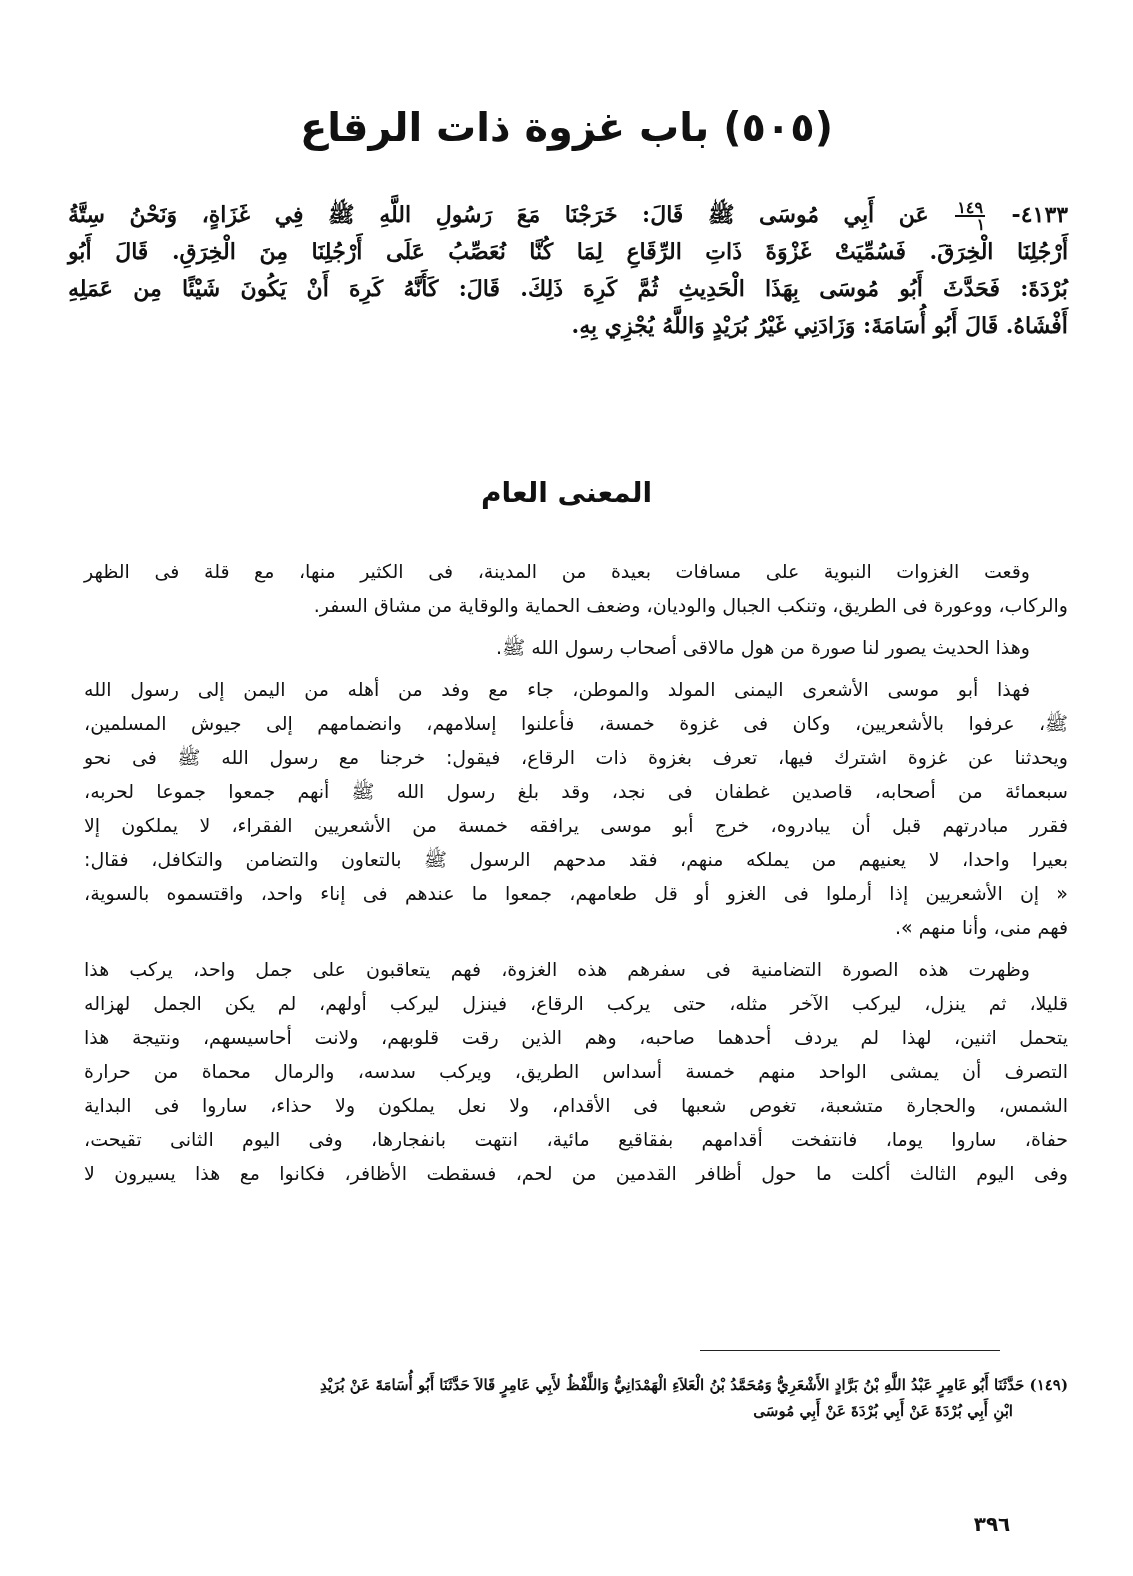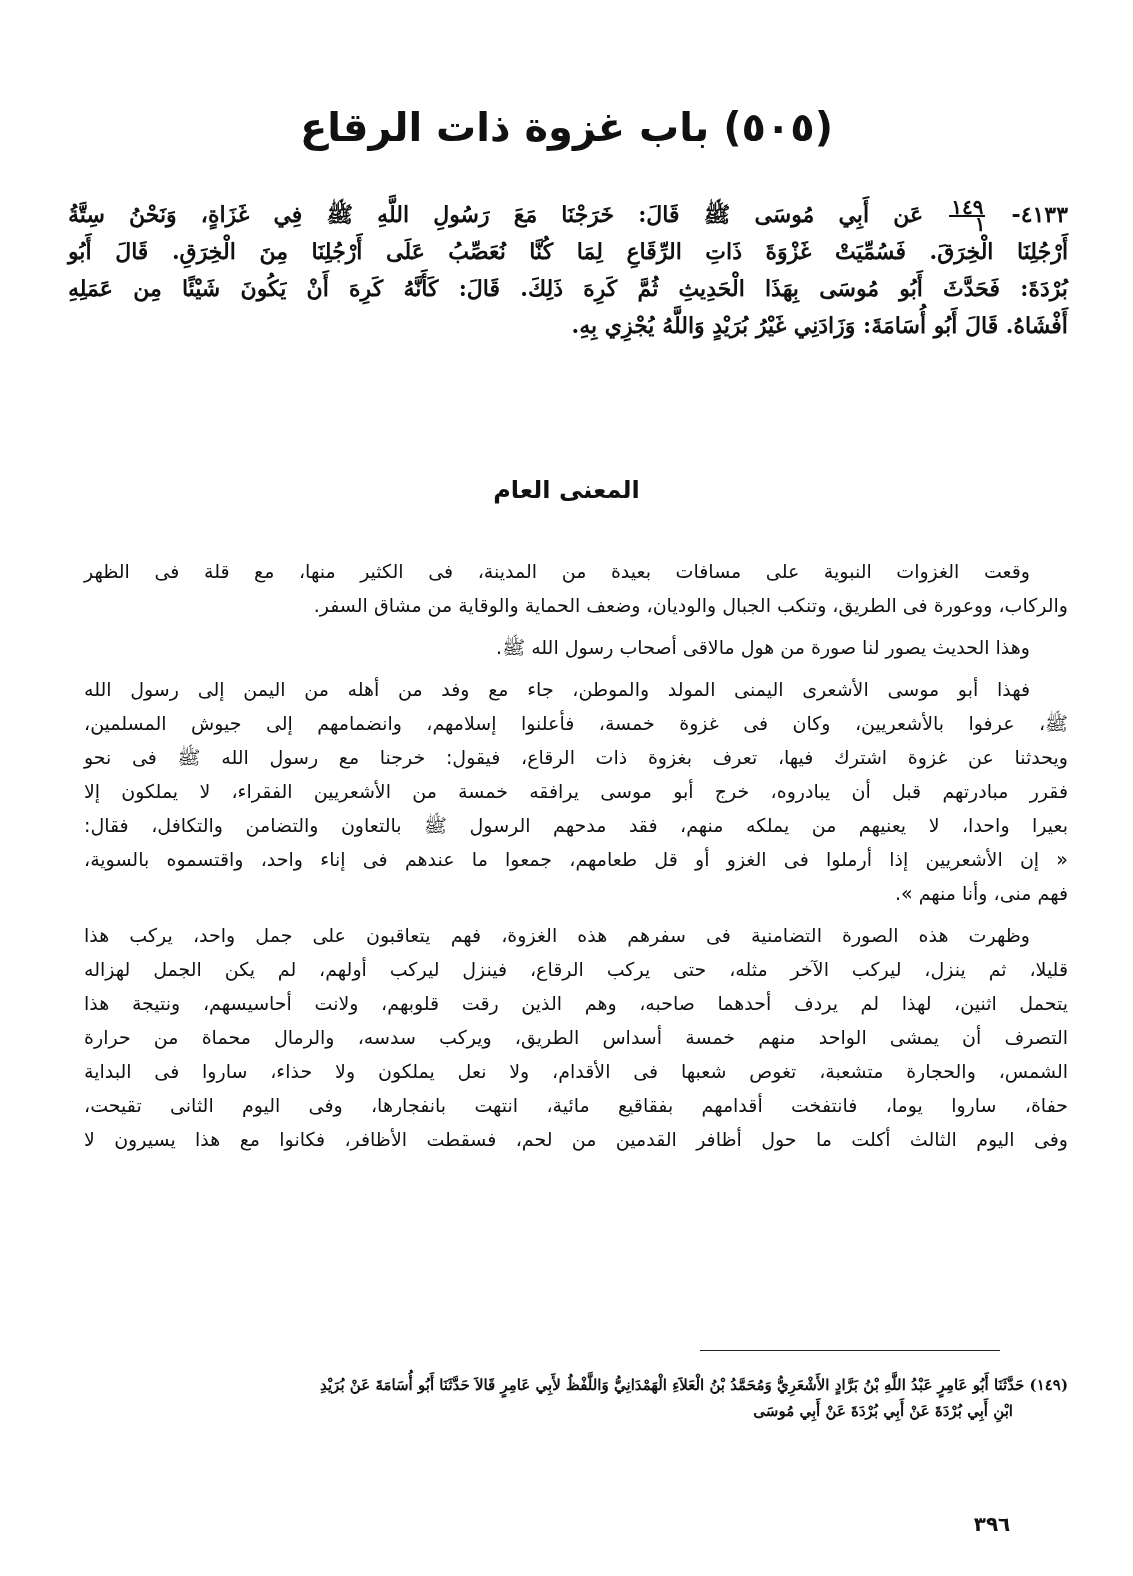--- a/index.html
+++ b/index.html
@@ -13,26 +13,26 @@
       font-size: 40px; font-weight: bold; letter-spacing: 0px;
     }
     .hadith {
       position: absolute; top: 196px; right: 18px; width: 1000px;
       font-family: "DejaVu Serif", serif; font-weight: bold; font-size: 22px;
       line-height: 37px; text-align: justify; text-align-last: right;
     }
     .hadith .line { display: block; text-align: justify; text-align-last: justify; white-space: nowrap; }
     .hadith .line.last { text-align-last: right; }
     .hadith .num { font-weight: bold; }
-    .hadith .frac { display: inline-block; vertical-align: middle; text-align: center; font-size: 20px; line-height: 15px; margin: 0 2px; }
+    .hadith .frac { display: inline-block; vertical-align: middle; text-align: center; font-size: 16px; line-height: 15px; margin: 0 2px; }
     .hadith .frac span { display: block; }
     .hadith .frac .top { border-bottom: 2px solid #111; padding: 0 2px; }
     .section-title {
       position: absolute; top: 476px; left: 0; width: 1133px; text-align: center;
-      font-size: 24px; font-weight: bold;
+      font-size: 28px; font-weight: bold;
     }
     .body-text {
       position: absolute; top: 554px; right: 18px; width: 995px;
       font-family: "DejaVu Sans", sans-serif; font-size: 19px; line-height: 34px;
     }
     .body-text .para { margin: 0 0 8px 11px; }
     .body-text .line { display: block; text-align: justify; text-align-last: justify; white-space: nowrap; }
     .body-text .line.first { padding-right: 38px; }
     .body-text .line.last { text-align-last: right; }
     .footnote-rule {
@@ -78,20 +78,21 @@
       <span class="line first">وقعت الغزوات النبوية على مسافات بعيدة من المدينة، فى الكثير منها، مع قلة فى الظهر</span>
       <span class="line last">والركاب، ووعورة فى الطريق، وتنكب الجبال والوديان، وضعف الحماية والوقاية من مشاق السفر.</span>
     </div>
     <div class="para">
       <span class="line first last">وهذا الحديث يصور لنا صورة من هول مالاقى أصحاب رسول الله ﷺ.</span>
     </div>
     <div class="para">
       <span class="line first">فهذا أبو موسى الأشعرى اليمنى المولد والموطن، جاء مع وفد من أهله من اليمن إلى رسول الله</span>
       <span class="line">ﷺ، عرفوا بالأشعريين، وكان فى غزوة خمسة، فأعلنوا إسلامهم، وانضمامهم إلى جيوش المسلمين،</span>
       <span class="line">ويحدثنا عن غزوة اشترك فيها، تعرف بغزوة ذات الرقاع، فيقول: خرجنا مع رسول الله ﷺ فى نحو</span>
+      <span class="line">سبعمائة من أصحابه، قاصدين غطفان فى نجد، وقد بلغ رسول الله ﷺ أنهم جمعوا جموعا لحربه،</span>
       <span class="line">فقرر مبادرتهم قبل أن يبادروه، خرج أبو موسى يرافقه خمسة من الأشعريين الفقراء، لا يملكون إلا</span>
       <span class="line">بعيرا واحدا، لا يعنيهم من يملكه منهم، فقد مدحهم الرسول ﷺ بالتعاون والتضامن والتكافل، فقال:</span>
       <span class="line">« إن الأشعريين إذا أرملوا فى الغزو أو قل طعامهم، جمعوا ما عندهم فى إناء واحد، واقتسموه بالسوية،</span>
       <span class="line last">فهم منى، وأنا منهم ».</span>
     </div>
     <div class="para">
       <span class="line first">وظهرت هذه الصورة التضامنية فى سفرهم هذه الغزوة، فهم يتعاقبون على جمل واحد، يركب هذا</span>
       <span class="line">قليلا، ثم ينزل، ليركب الآخر مثله، حتى يركب الرقاع، فينزل ليركب أولهم، لم يكن الجمل لهزاله</span>
       <span class="line">يتحمل اثنين، لهذا لم يردف أحدهما صاحبه، وهم الذين رقت قلوبهم، ولانت أحاسيسهم، ونتيجة هذا</span>
       <span class="line">التصرف أن يمشى الواحد منهم خمسة أسداس الطريق، ويركب سدسه، والرمال محماة من حرارة</span>

